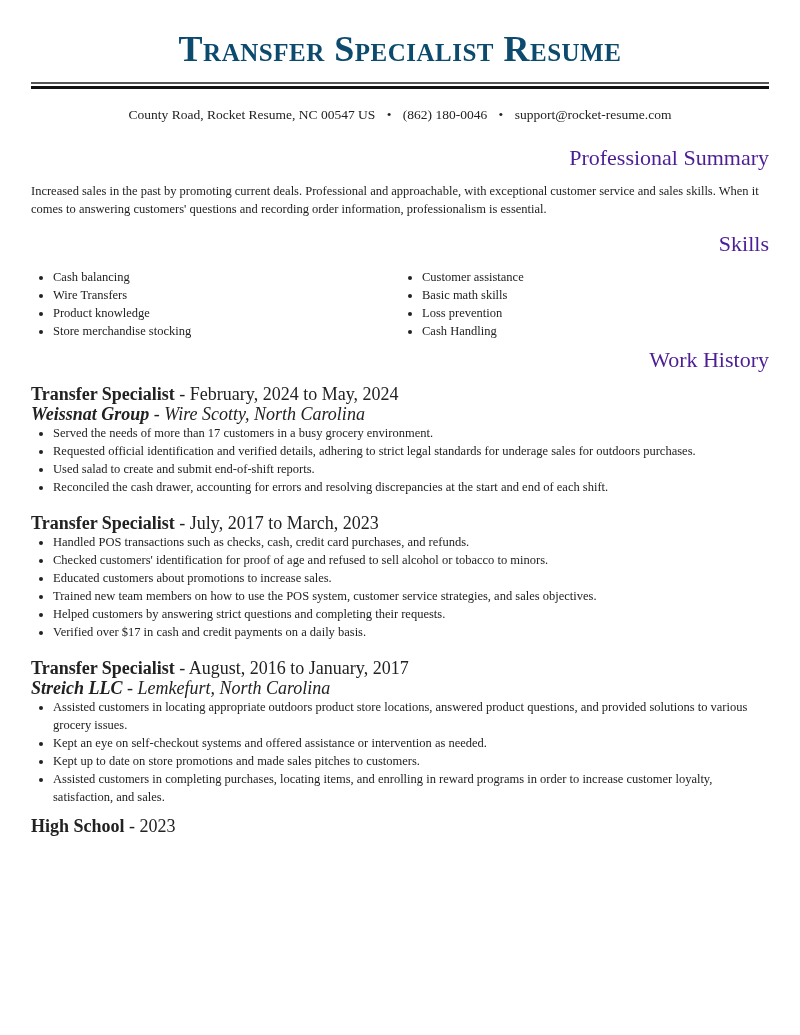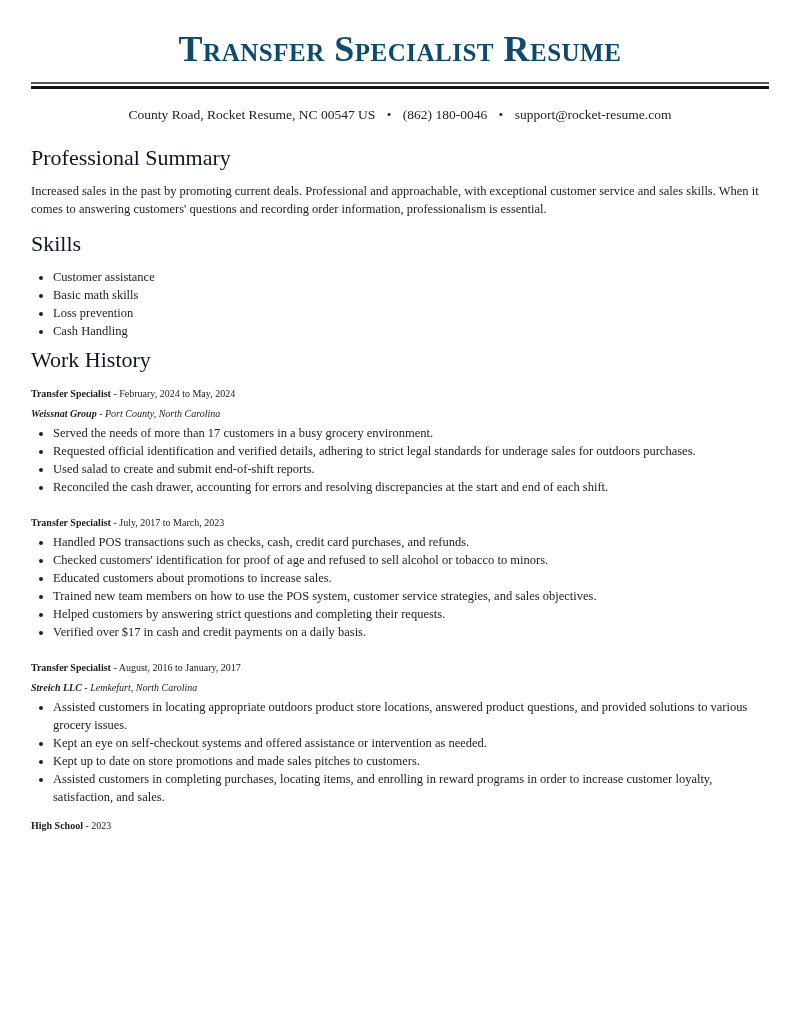--- a/index.html
+++ b/index.html
@@ -31,42 +31,43 @@
     margin-top: 17px;
     line-height: 18px;
     color: #222;
   }
   .contact .sep { margin: 0 8px; }
   h2 {
     font-weight: normal;
     font-size: 22px;
     margin: 0;
     line-height: 28px;
-    color: #0f172a;
+    color: #4c1d95;
+    text-align: right;
   }
   .summary h2 { margin-top: 20px; }
   .summary p {
     font-size: 12.5px;
     line-height: 18px;
     margin: 10px 0 0 0;
   }
   .skills h2 { margin-top: 12px; }
   ul { margin: 0; padding: 0 0 0 22px; list-style: disc; }
   li { font-size: 12.5px; line-height: 18px; }
   .skills-grid {
     display: grid;
     grid-template-columns: 1fr 1fr;
     margin-top: 10px;
   }
   .certs h2 { margin-top: 14px; }
   .certs ul { margin-top: 10px; }
   .work h2 { margin-top: 6px; }
   .job { margin-top: 10px; }
   .job + .job { margin-top: 17px; }
-  .job-line1, .job-line2 { font-size: 10px; line-height: 20px; }
+  .job-line1, .job-line2 { font-size: 18px; line-height: 20px; }
   .job-line1 b { font-weight: bold; }
   .job-line2 .company { font-weight: bold; font-style: italic; }
   .job-line2 .loc { font-style: italic; }
   .job ul { }
   .edu h2 { margin-top: 15px; }
   .edu .entry { margin-top: 10px; }
 </style>
 </head>
 <body>
 
@@ -86,38 +87,44 @@
 
   <section class="summary">
     <h2>Professional Summary</h2>
     <p>Increased sales in the past by promoting current deals. Professional and approachable, with exceptional customer service and sales skills. When it comes to answering customers' questions and recording order information, professionalism is essential.</p>
   </section>
 
   <section class="skills">
     <h2>Skills</h2>
     <div class="skills-grid">
       <ul>
+        <li>Cash balancing</li>
+        <li>Wire Transfers</li>
+        <li>Product knowledge</li>
+        <li>Store merchandise stocking</li>
+      </ul>
+      <ul>
         <li>Customer assistance</li>
         <li>Basic math skills</li>
         <li>Loss prevention</li>
         <li>Cash Handling</li>
       </ul>
     </div>
   </section>
 
 
   <section class="work">
     <h2>Work History</h2>
 
     <div class="job">
       <div class="job-line1">
         <b>Transfer Specialist</b><span> - </span><span>February, 2024 to May, 2024</span>
       </div>
       <div class="job-line2">
-        <span class="company">Weissnat Group</span><span> - </span><span class="loc">Port County, North Carolina</span>
+        <span class="company">Weissnat Group</span><span> - </span><span class="loc">Wire Scotty, North Carolina</span>
       </div>
       <ul>
         <li>Served the needs of more than 17 customers in a busy grocery environment.</li>
         <li>Requested official identification and verified details, adhering to strict legal standards for underage sales for outdoors purchases.</li>
         <li>Used salad to create and submit end-of-shift reports.</li>
         <li>Reconciled the cash drawer, accounting for errors and resolving discrepancies at the start and end of each shift.</li>
       </ul>
     </div>
 
     <div class="job">

